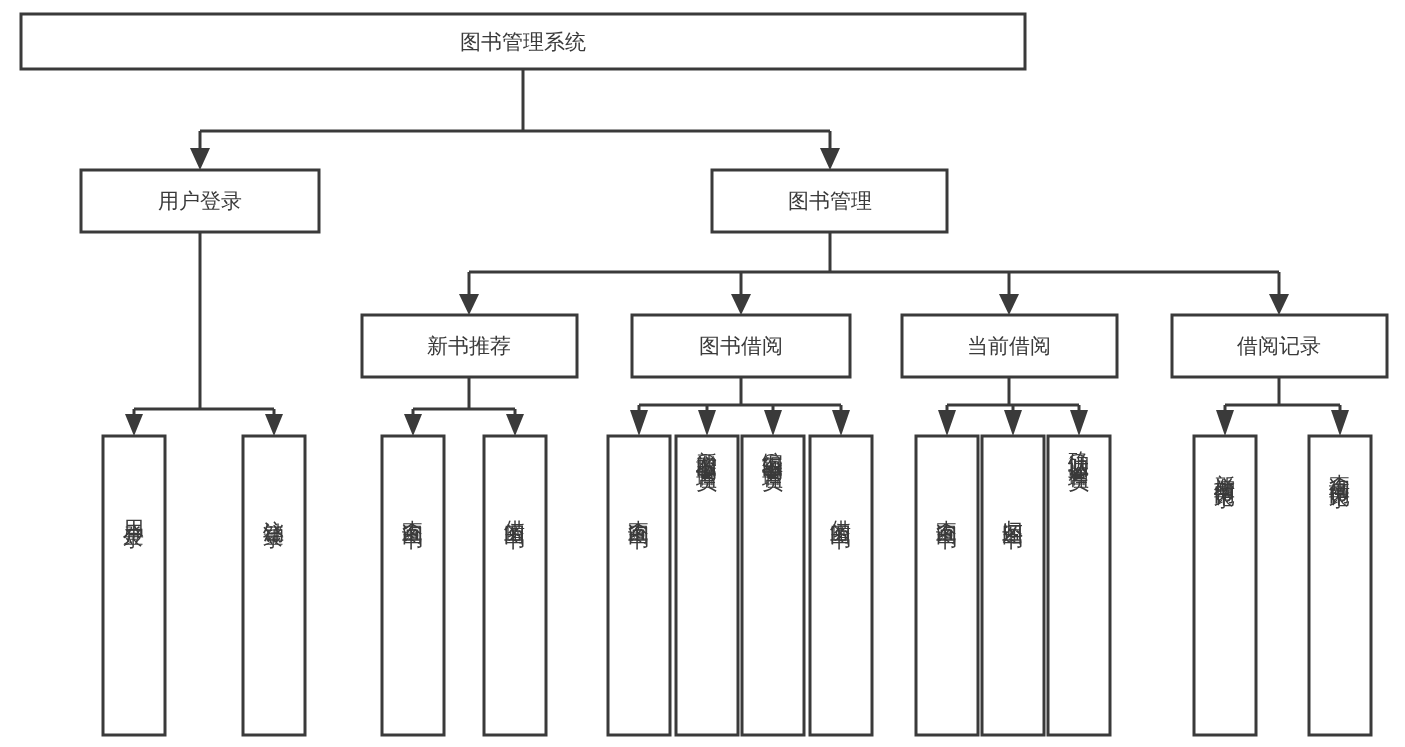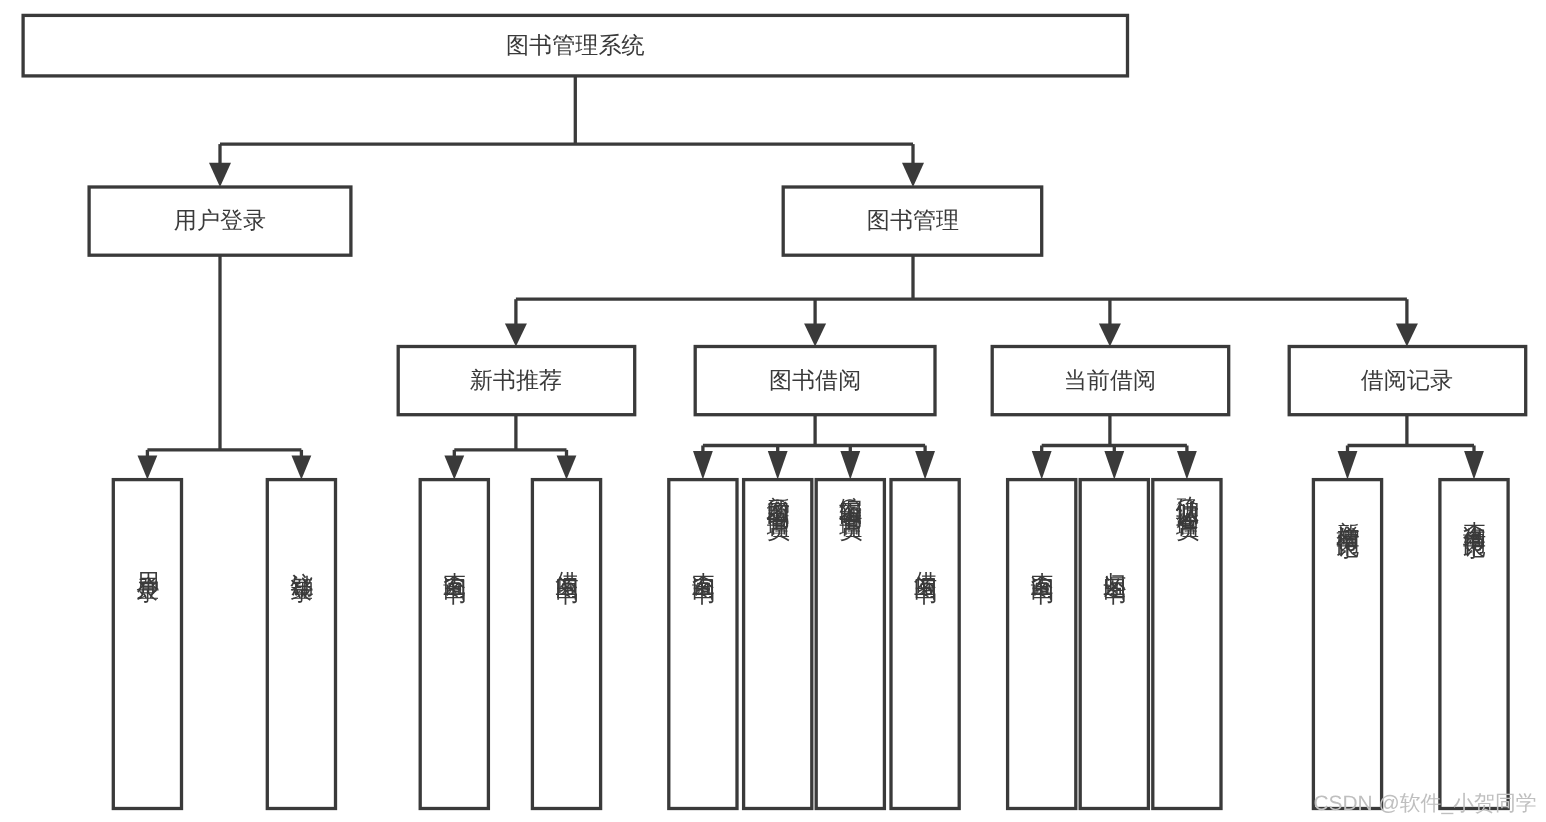--- a/index.html
+++ b/index.html
@@ -241,14 +241,13 @@
       <text class="node-label-vertical" x="1225" y="466">新增借阅记录</text>
     </g>
 
     <g>
       <rect class="node-rect" x="1309" y="436" width="62" height="299"></rect>
       <text class="node-label-vertical" x="1340" y="466">查询借阅记录</text>
     </g>
 
   </svg>
 
-  <div class="watermark">CSDN @软件_小贺同学</div>
 </div>
 
 </body></html>

